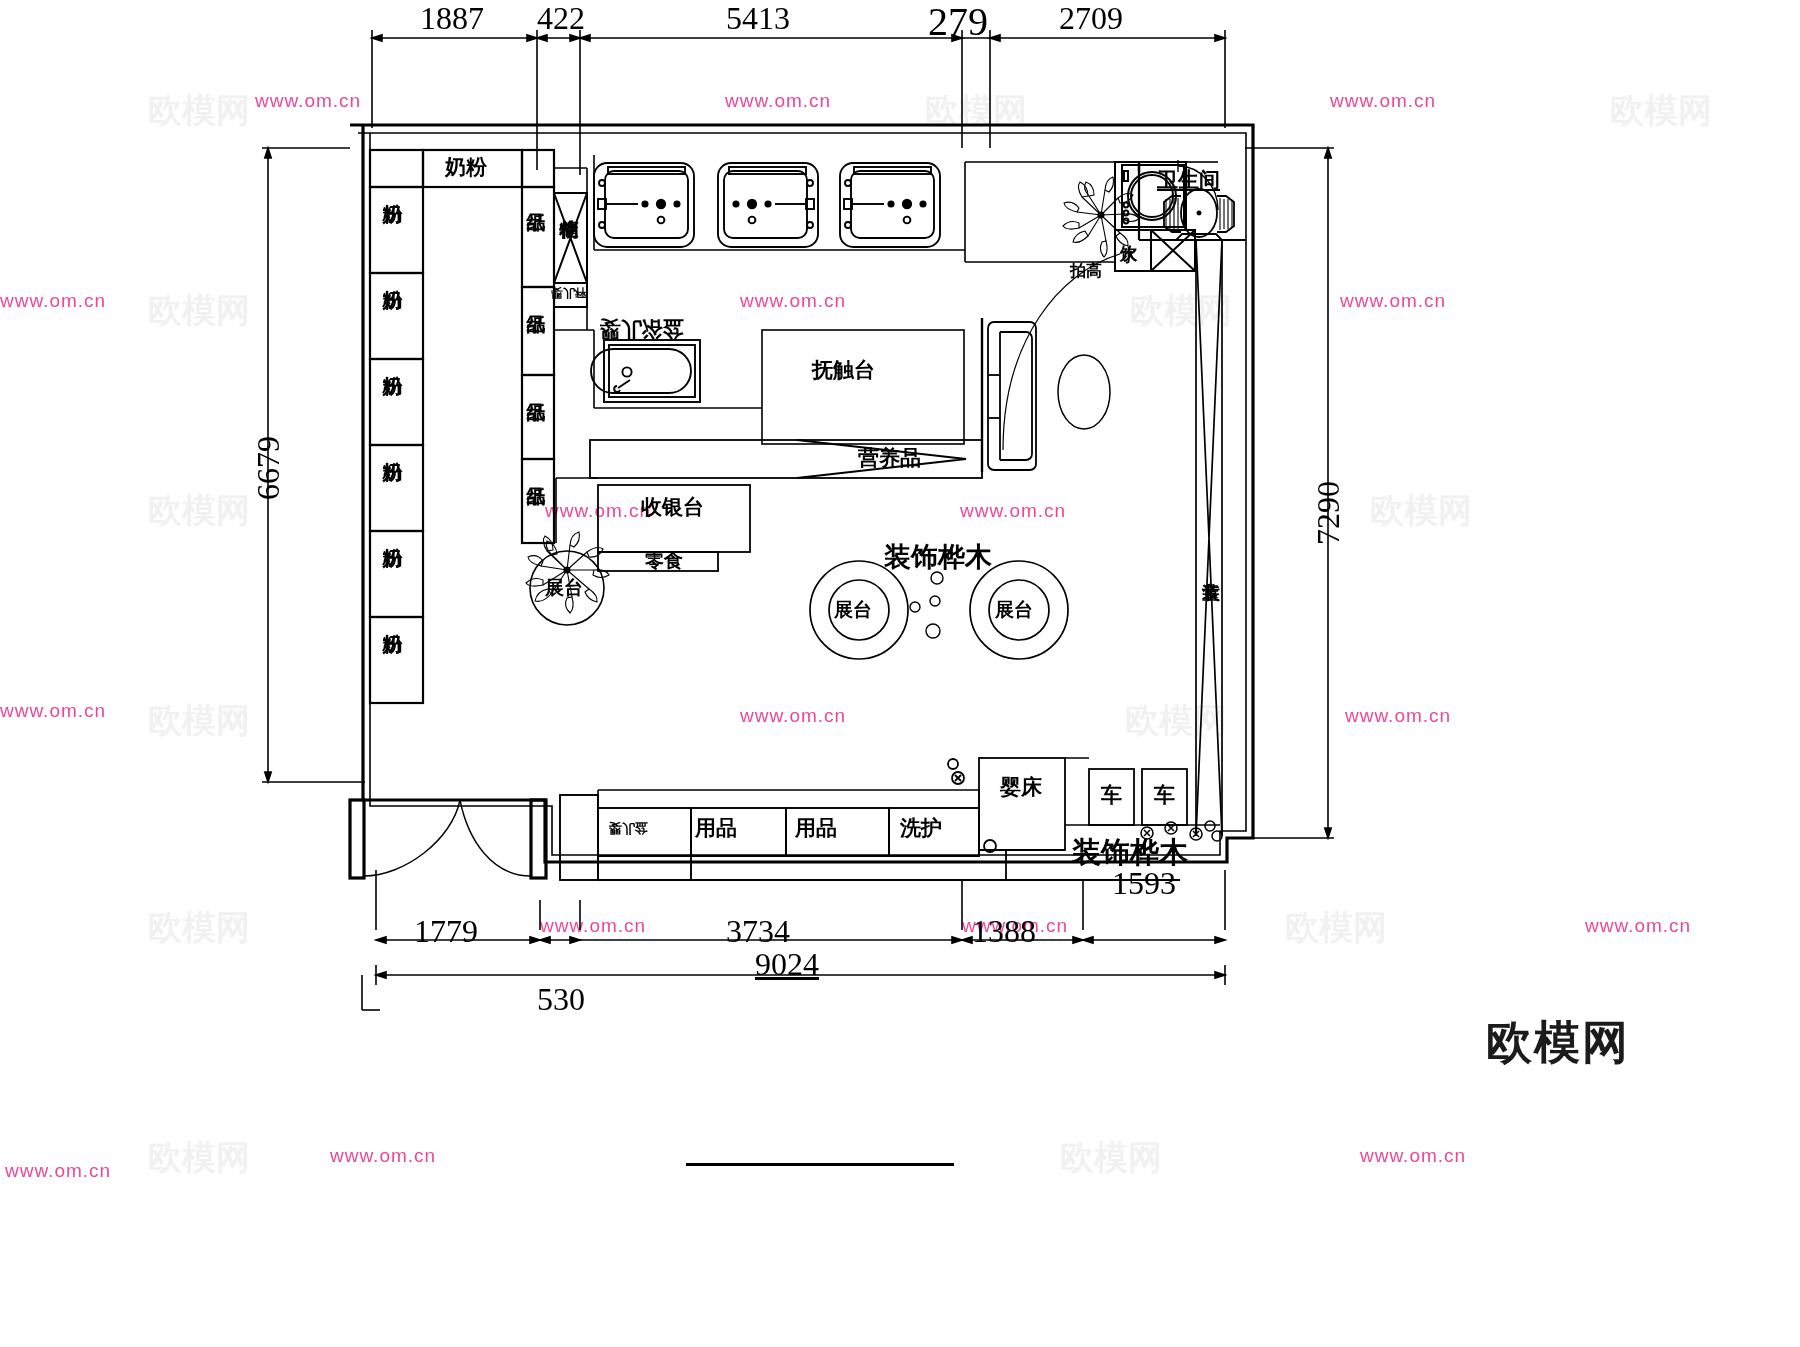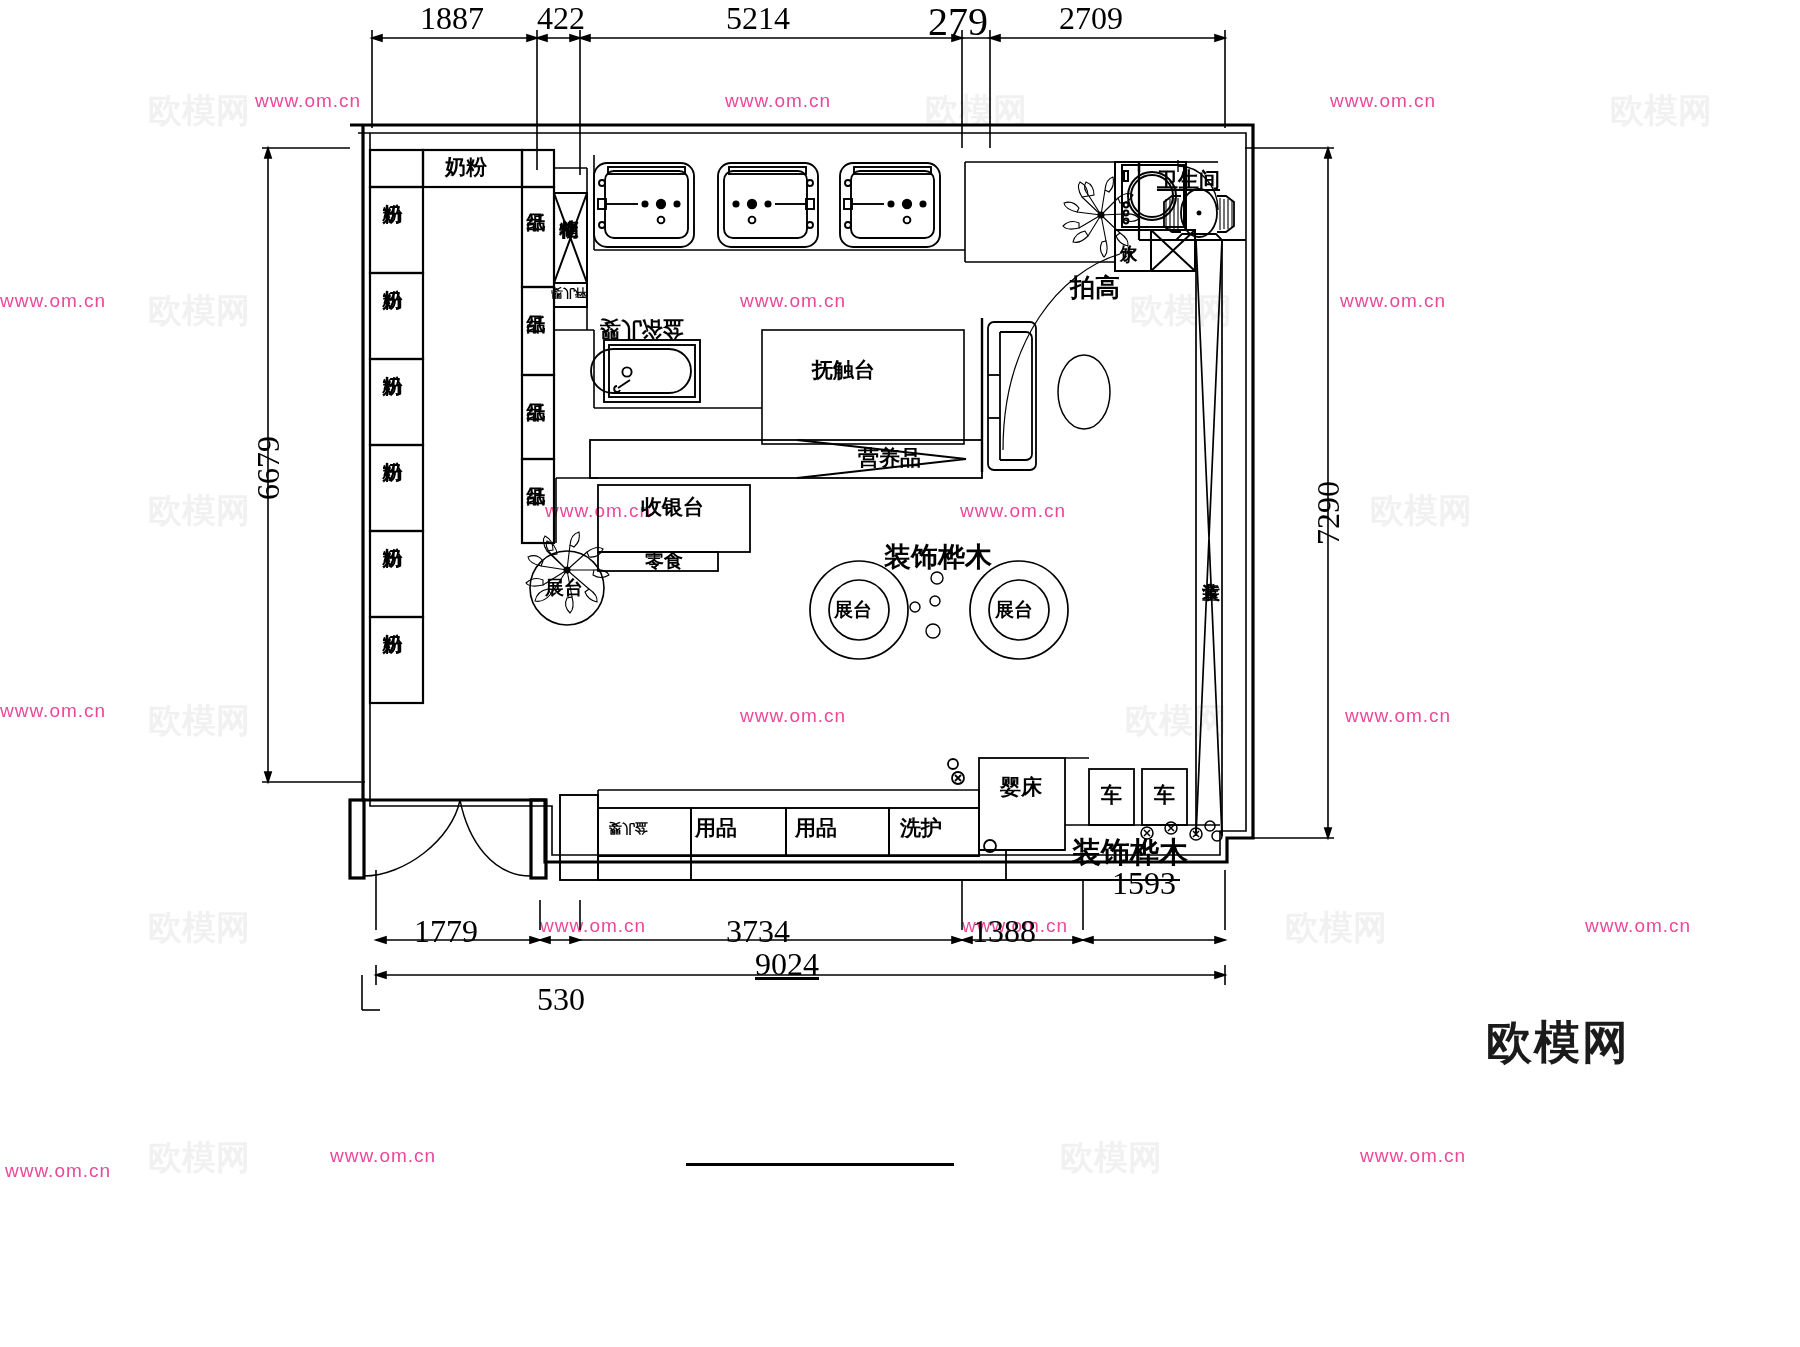--- a/index.html
+++ b/index.html
@@ -441,21 +441,21 @@
         <line x1="1196" y1="240" x2="1196" y2="836"></line>
         <line x1="1222" y1="240" x2="1222" y2="836"></line>
         <path d="M1196,240 L1222,836 M1222,240 L1196,836"></path>
       </g>
 
     </g>
   </svg>
 
   <div class="dim" style="left:420px;top:2px;font-size:32px;">1887</div>
   <div class="dim" style="left:537px;top:2px;font-size:32px;">422</div>
-  <div class="dim" style="left:726px;top:2px;font-size:32px;">5214</div>
+  <div class="dim" style="left:726px;top:2px;font-size:32px;">5413</div>
   <div class="dim" style="left:928px;top:2px;font-size:40px;">279</div>
   <div class="dim" style="left:1059px;top:2px;font-size:32px;">2709</div>
 
   <div class="dim rot90" style="left:252px;top:500px;font-size:32px;">6679</div>
   <div class="dim rot90" style="left:1312px;top:545px;font-size:32px;">7290</div>
 
   <div class="dim" style="left:414px;top:915px;font-size:32px;">1779</div>
   <div class="dim" style="left:726px;top:915px;font-size:32px;">3734</div>
   <div class="dim" style="left:972px;top:915px;font-size:32px;">1388</div>
   <div class="dim" style="left:1112px;top:867px;font-size:32px;">1593</div>
@@ -487,21 +487,21 @@
   <div class="lbl" style="left:645px;top:551px;font-size:19px;text-align:center;">零食</div>
 
   <div class="lbl" style="left:545px;top:578px;font-size:19px;">展台</div>
   <div class="lbl" style="left:834px;top:600px;font-size:19px;">展台</div>
   <div class="lbl" style="left:995px;top:600px;font-size:19px;">展台</div>
 
   <div class="lbl" style="left:884px;top:543px;font-size:27px;">装饰桦木</div>
   <div class="lbl" style="left:1072px;top:838px;font-size:29px;">装饰桦木</div>
 
   <div class="lbl vert" style="left:1120px;top:232px;font-size:17px;">饮水</div>
-  <div class="lbl" style="left:1070px;top:275px;font-size:25px;">拍高</div>
+  <div class="lbl" style="left:1070px;top:263px;font-size:16px;">拍高</div>
   <div class="lbl" style="left:1157px;top:170px;font-size:21px;text-decoration:underline;">卫生间</div>
   <div class="lbl vert" style="left:1202px;top:568px;font-size:18px;">童装</div>
 
   <div class="lbl" style="left:1000px;top:777px;font-size:21px;">婴床</div>
   <div class="lbl" style="left:1101px;top:785px;font-size:21px;">车</div>
   <div class="lbl" style="left:1154px;top:785px;font-size:21px;">车</div>
 
   <div class="lbl" style="left:609px;top:822px;font-size:13px;transform:scaleY(-1);">婴儿盆</div>
   <div class="lbl" style="left:695px;top:818px;font-size:21px;">用品</div>
   <div class="lbl" style="left:795px;top:818px;font-size:21px;">用品</div>

